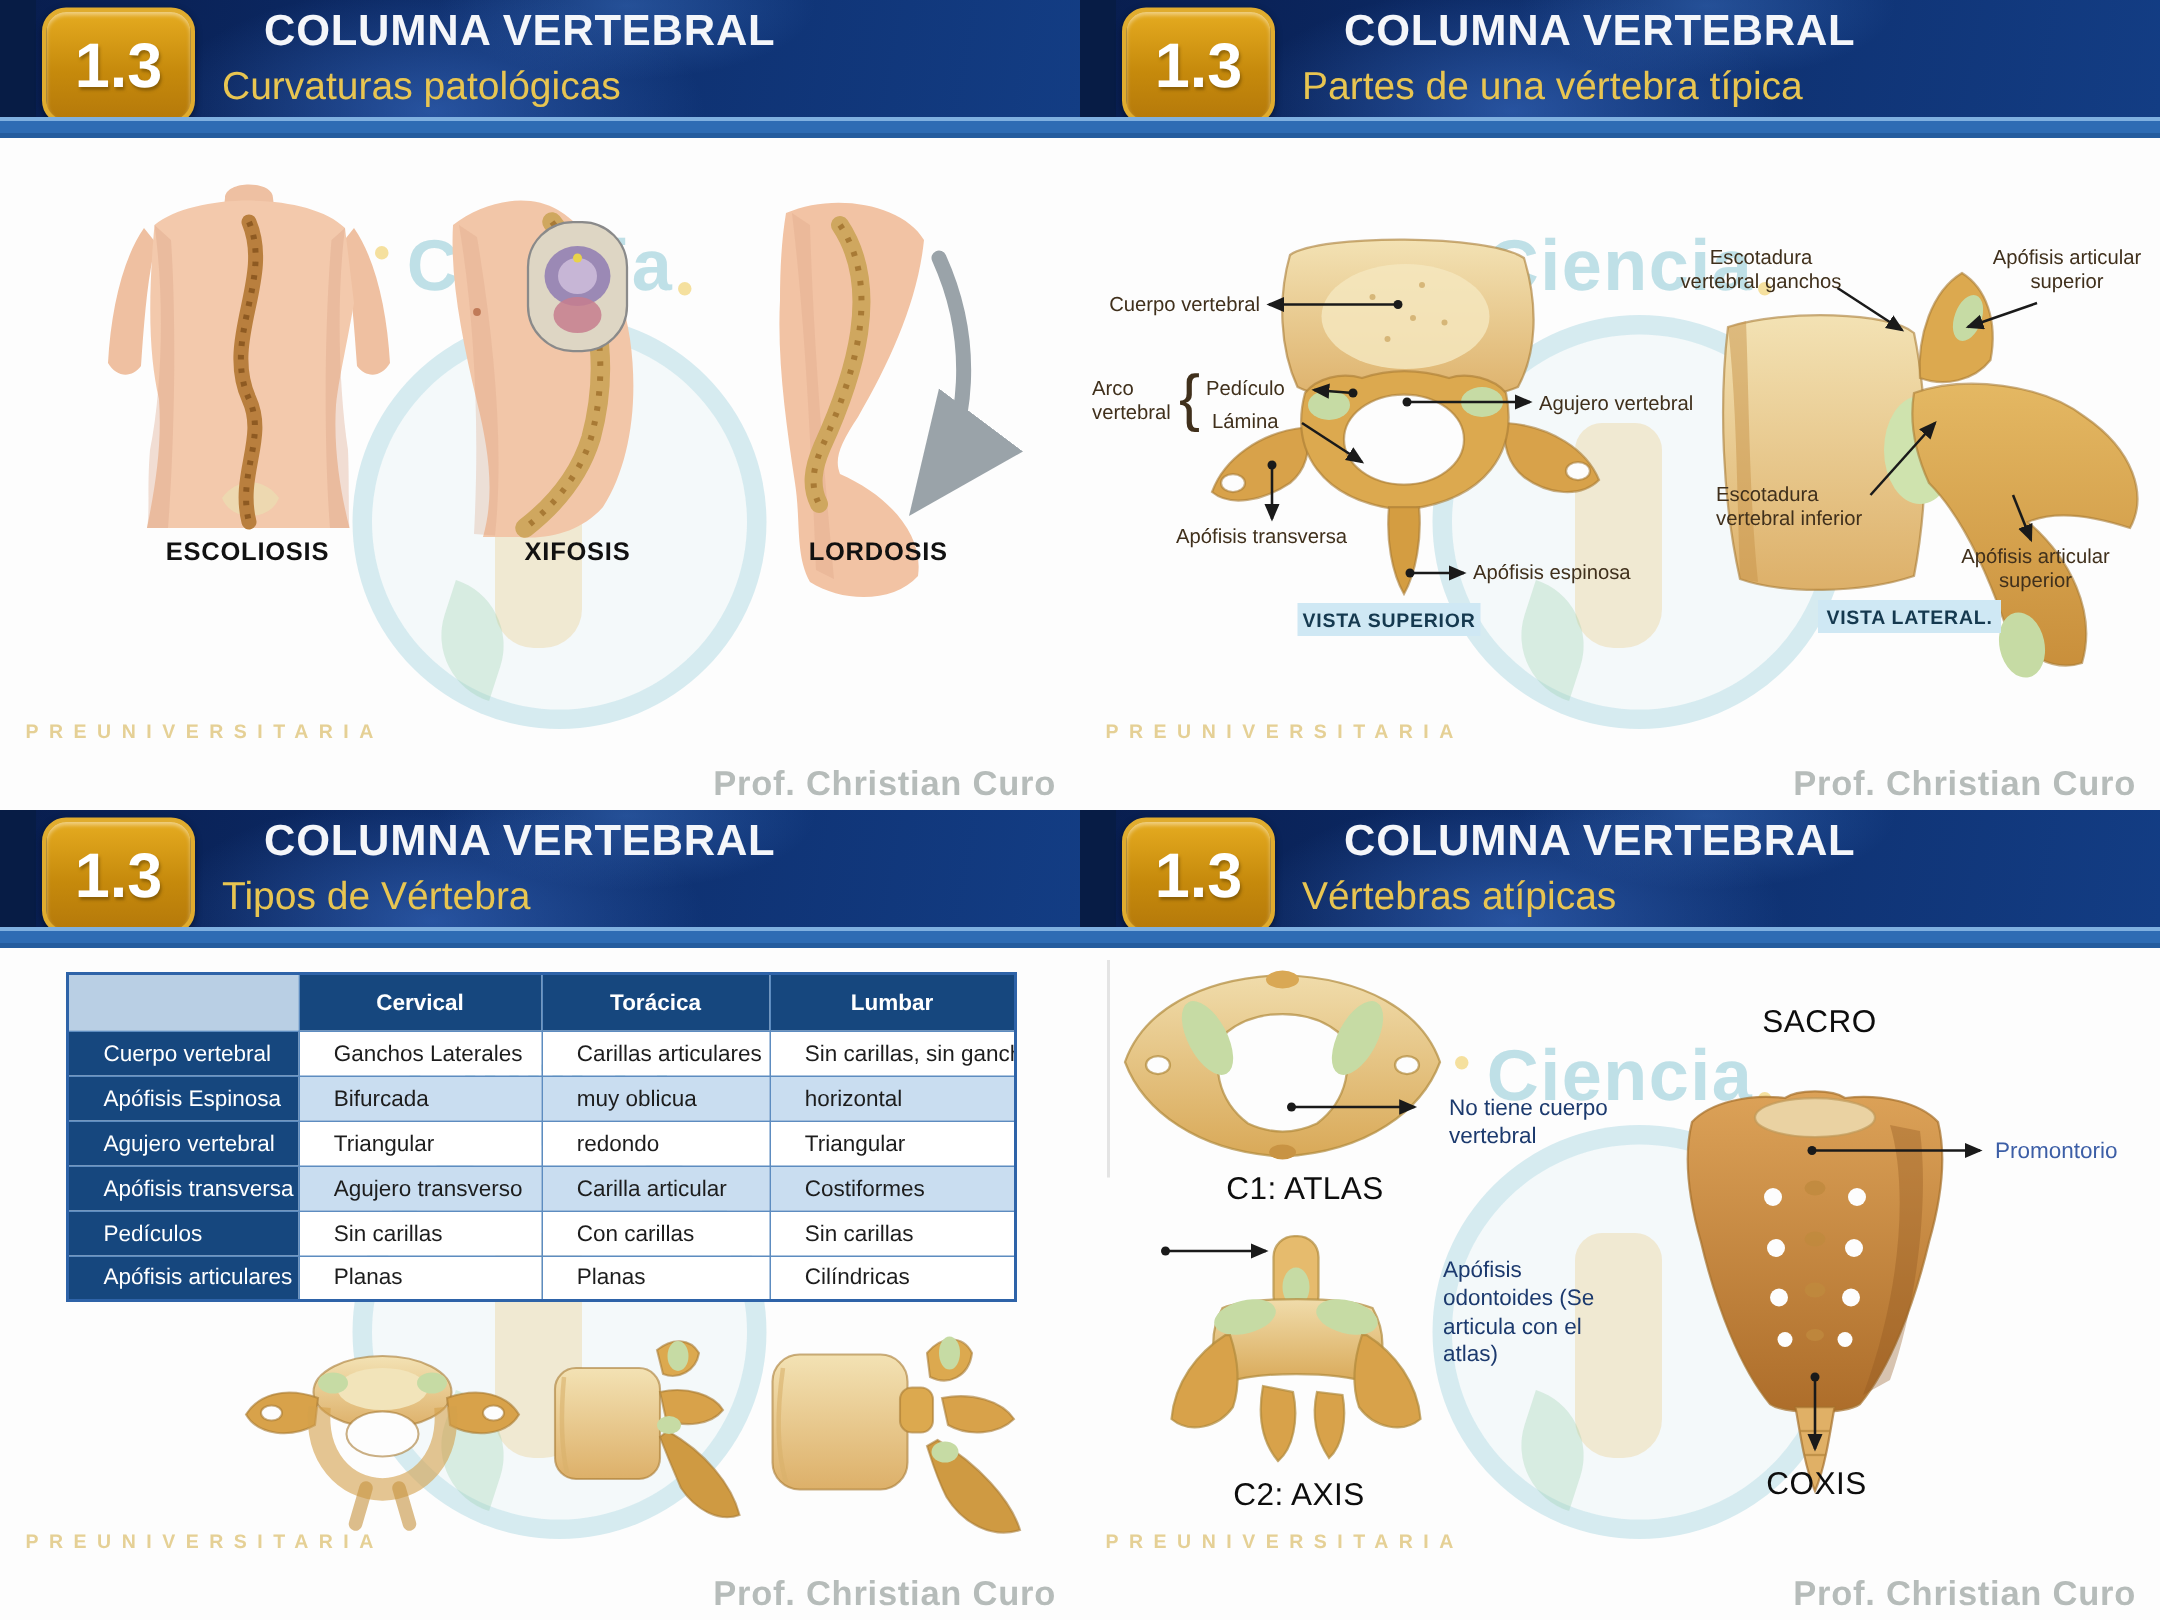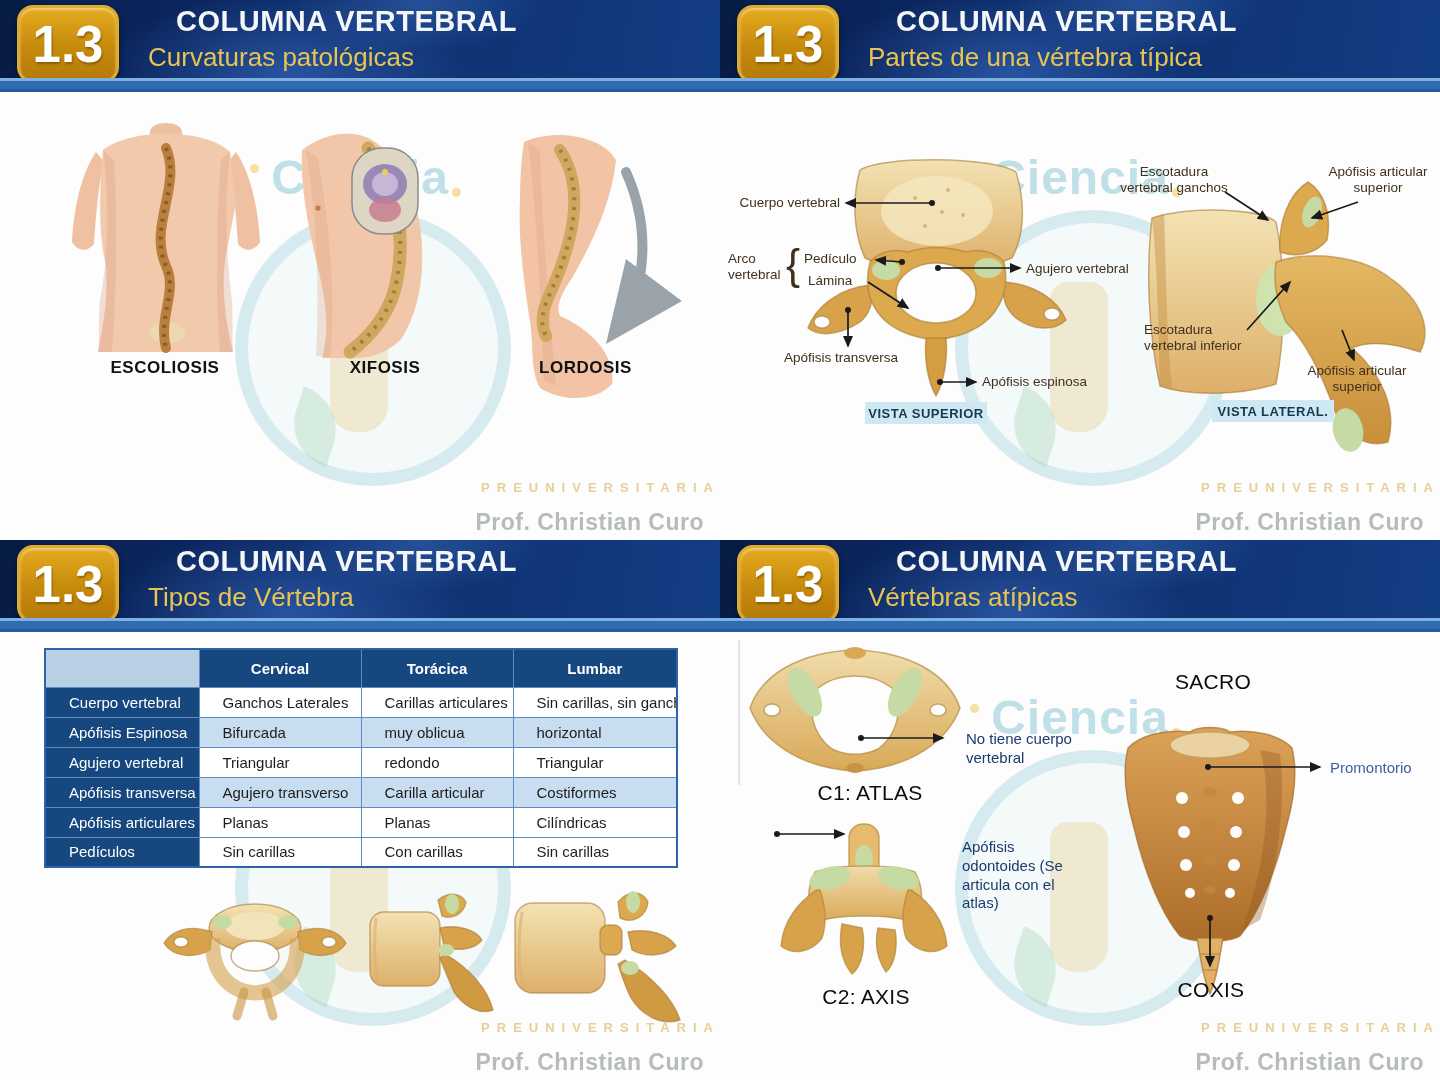--- a/index.html
+++ b/index.html
@@ -10,41 +10,41 @@
 
   
   .hdr{position:absolute;left:0;top:0;width:720px;height:78px;
        background:
          radial-gradient(ellipse 260px 120px at 40% 95%, rgba(62,116,205,.55), transparent 70%),
          radial-gradient(ellipse 180px 70px at 58% 5%, rgba(80,140,225,.35), transparent 70%),
          linear-gradient(100deg,#081d4e 0%,#0d2d6b 45%,#133d84 100%);}
   .hdr-edge{position:absolute;left:0;top:0;width:24px;height:78px;background:#071c45;}
   .stripe{position:absolute;left:0;top:78px;width:720px;height:14px;
           background:linear-gradient(180deg,#7fb0e0 0 3px,#2e6cb4 3px 11px,#245c9e 11px 14px);}
-  .badge{position:absolute;left:17px;top:5px;width:96px;height:72px;border-radius:16px;
+  .badge{position:absolute;left:28px;top:5px;width:96px;height:72px;border-radius:16px;
          background:linear-gradient(180deg,#e5ab20 0%,#c68a0c 55%,#b5790a 100%);
          border:3px solid #e0ac2e;box-shadow:0 2px 5px rgba(0,0,0,.45), inset 0 2px 3px rgba(255,255,255,.45);
          display:flex;align-items:center;justify-content:center;
-         color:#fff;font-size:51px;font-weight:700;text-shadow:1px 2px 2px rgba(90,60,0,.5);}
+         color:#fff;font-size:42px;font-weight:700;text-shadow:1px 2px 2px rgba(90,60,0,.5);}
   .hdr-title{position:absolute;left:148px;top:5px;color:#f4f6fa;font-size:29px;font-weight:600;letter-spacing:.5px;margin-left:28px;}
   .hdr-sub{position:absolute;left:148px;top:42px;color:#e8c551;font-size:26px;font-weight:500;}
 
   
   .wm{position:absolute;left:0;top:92px;width:720px;height:448px;pointer-events:none;}
   .wm-brand{position:absolute;left:0;right:0;top:58px;text-align:center;
             font-size:48px;font-weight:700;color:rgba(140,201,214,.55);letter-spacing:1px;}
   .wm-dot{position:absolute;width:9px;height:9px;border-radius:50%;background:rgba(238,200,80,.55);}
   .wm-circle{position:absolute;left:235px;top:118px;width:250px;height:250px;border-radius:50%;
              border:13px solid rgba(158,210,221,.35);background:rgba(213,237,241,.22);}
   .wm-flask{position:absolute;left:330px;top:190px;width:58px;height:150px;border-radius:18px 18px 26px 26px;
             background:rgba(233,196,120,.30);}
   .wm-leaf{position:absolute;left:292px;top:300px;width:46px;height:70px;border-radius:0 70px 0 70px;
            background:rgba(150,205,170,.30);transform:rotate(18deg);}
-  .wm-sub{position:absolute;left:0;right:0;top:388px;text-align:right;font-size:13px;font-weight:700;
-          letter-spacing:7px;color:rgba(226,203,138,.9);}
+  .wm-sub{position:absolute;left:0;right:0;top:388px;text-align:left;font-size:13px;font-weight:700;
+          letter-spacing:7px;color:rgba(226,203,138,.9);padding-left:17px;}
 
   .credit{position:absolute;right:16px;bottom:4px;color:#b6bcba;font-size:23px;font-weight:700;letter-spacing:.5px;}
 
   .fig-label{position:absolute;color:#111;font-size:17px;font-weight:700;letter-spacing:.5px;text-align:center;}
   .anno{position:absolute;color:#40301c;font-size:13.5px;line-height:1.18;}
   .anno-brace{position:absolute;color:#40301c;font-size:42px;font-weight:300;line-height:1;}
   .caption{position:absolute;width:122px;height:22px;background:#cfe8f4;color:#15394f;
            font-size:13px;font-weight:600;letter-spacing:.5px;display:flex;align-items:center;justify-content:center;}
   .bone-name{position:absolute;color:#0d0d0d;font-size:21px;font-weight:400;letter-spacing:.3px;text-align:center;}
   .note-navy{position:absolute;color:#1c3a6e;font-size:15px;line-height:1.25;}
@@ -288,30 +288,30 @@
           <td>redondo</td>
           <td>Triangular</td>
         </tr>
         <tr>
           <th>Apófisis transversa</th>
           <td>Agujero transverso</td>
           <td>Carilla articular</td>
           <td>Costiformes</td>
         </tr>
         <tr>
+          <th>Pedículos</th>
+          <td>Sin carillas</td>
+          <td>Con carillas</td>
+          <td>Sin carillas</td>
+        </tr>
+        <tr>
           <th>Apófisis articulares</th>
           <td>Planas</td>
           <td>Planas</td>
           <td>Cilíndricas</td>
-        </tr>
-        <tr>
-          <th>Pedículos</th>
-          <td>Sin carillas</td>
-          <td>Con carillas</td>
-          <td>Sin carillas</td>
         </tr>
       </tbody>
     </table>
 
     <svg class="svglayer" viewBox="0 0 720 540" style="pointer-events:none">
       <defs>
         <linearGradient id="cBody" x1="0" y1="0" x2="0" y2="1">
           <stop offset="0" stop-color="#f3e2b4"></stop>
             <stop offset="1" stop-color="#ddb069"></stop>
         </linearGradient>

